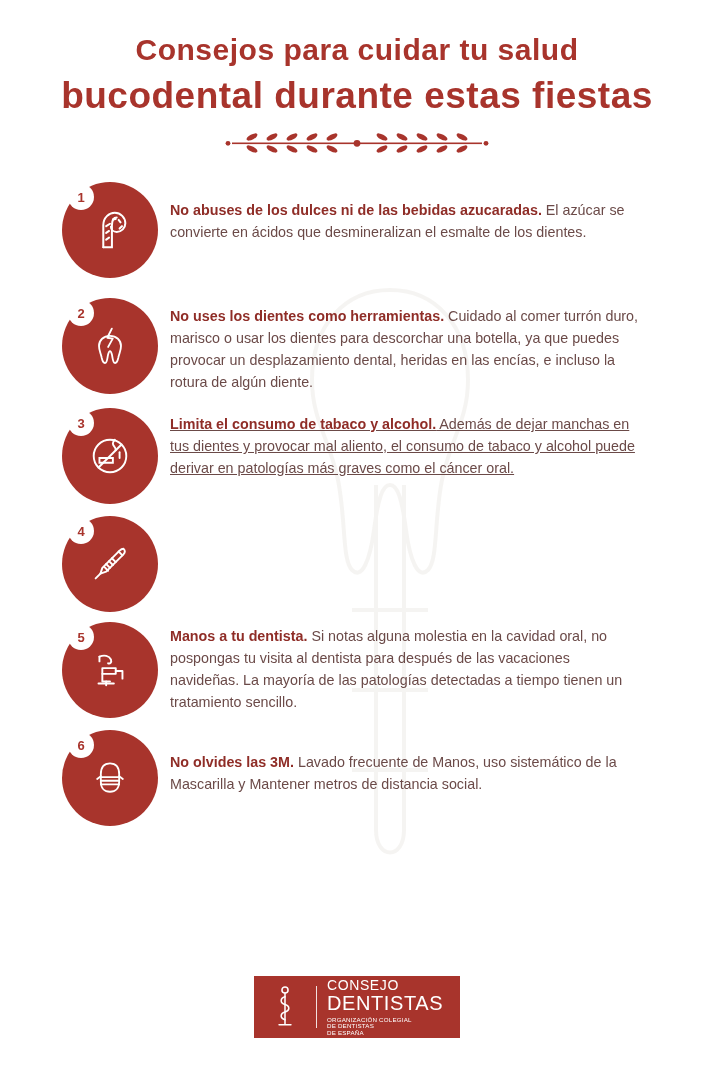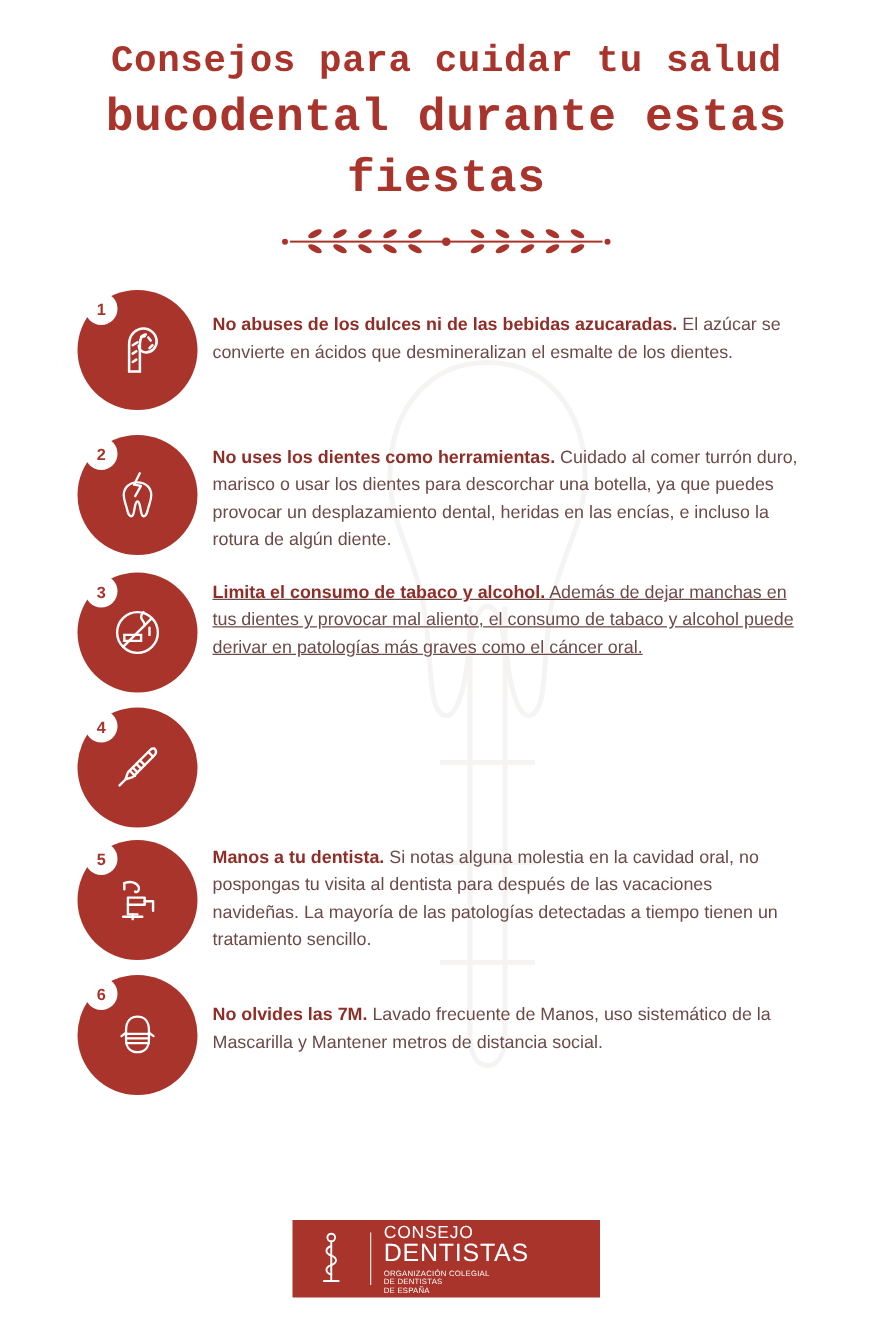--- a/index.html
+++ b/index.html
@@ -29,21 +29,21 @@
   }
 
   
   .header {
     position: relative;
     z-index: 2;
     padding-top: 30px;
     text-align: center;
   }
   .title-line {
-    font-family: Liberation Mono, monospace;
+    font-family: Liberation Sans, sans-serif;
     color: #a8342c;
     font-weight: bold;
     letter-spacing: 0.5px;
     line-height: 1.35;
   }
   .title-line-1 { font-size: 30px; }
   .title-line-2 { font-size: 37px; }
 
   .divider {
     margin: 10px auto 0;
@@ -138,21 +138,21 @@
   .footer {
     position: absolute;
     left: 0;
     bottom: 34px;
     width: 100%;
     display: flex;
     justify-content: center;
     z-index: 2;
   }
   .logo-box {
-    width: 246px;
+    width: 206px;
     height: 62px;
     background: #a8342c;
     display: flex;
     align-items: center;
   }
   .logo-mark {
     width: 62px;
     height: 62px;
     display: flex;
     align-items: center;
@@ -322,21 +322,21 @@
       <div class="icon-slot">
         <svg viewBox="0 0 48 48" width="44" height="44" fill="none" stroke="#ffffff" stroke-width="2" stroke-linecap="round" stroke-linejoin="round">
           <path d="M14 20 C14 12 18 8 24 8 C30 8 34 12 34 20 L34 28 C34 35 30 39 24 39 C18 39 14 35 14 28 Z"></path>
           <path d="M14 23 L34 23"></path>
           <path d="M14 27 L34 27 M14 31 L34 31"></path>
           <path d="M14 22 L10 25 M34 22 L38 25"></path>
         </svg>
       </div>
     </div>
     <div class="tip-text">
-      <b>No olvides las 7M.</b><span> Lavado frecuente de Manos, uso sistemático de la Mascarilla y Mantener metros de distancia social.</span>
+      <b>No olvides las 3M.</b><span> Lavado frecuente de Manos, uso sistemático de la Mascarilla y Mantener metros de distancia social.</span>
     </div>
   </div>
 
 </div>
 
 <div class="footer">
   <div class="logo-box">
     <div class="logo-mark">
       <svg viewBox="0 0 40 52" width="34" height="46" fill="none" stroke="#ffffff" stroke-width="1.8" stroke-linecap="round">
         <circle cx="20" cy="6" r="3.6"></circle>

